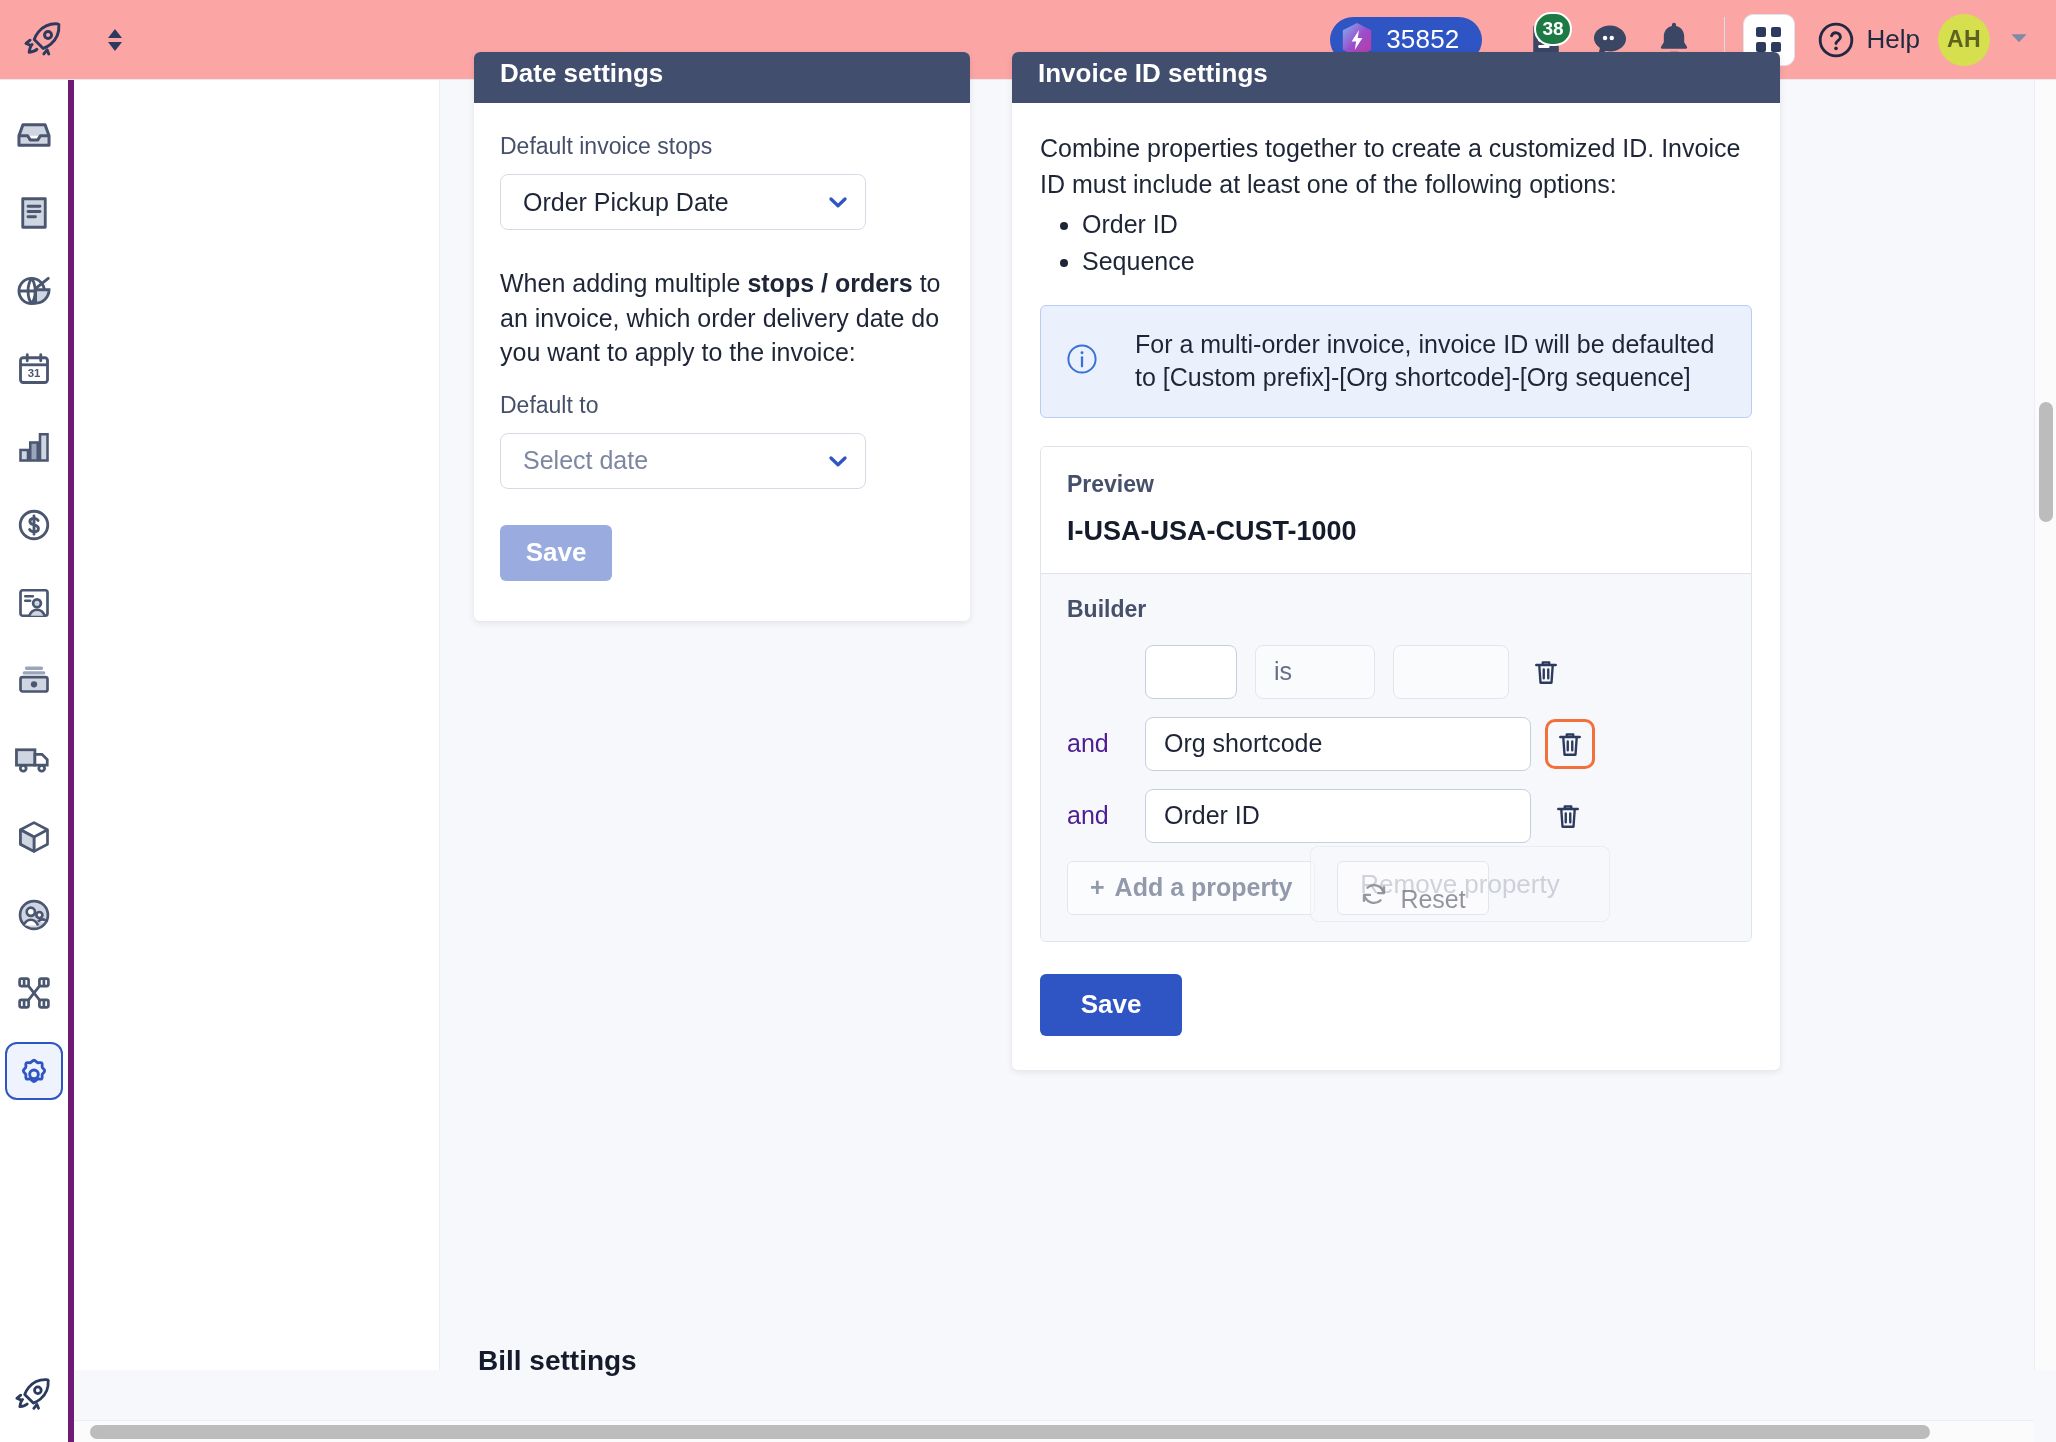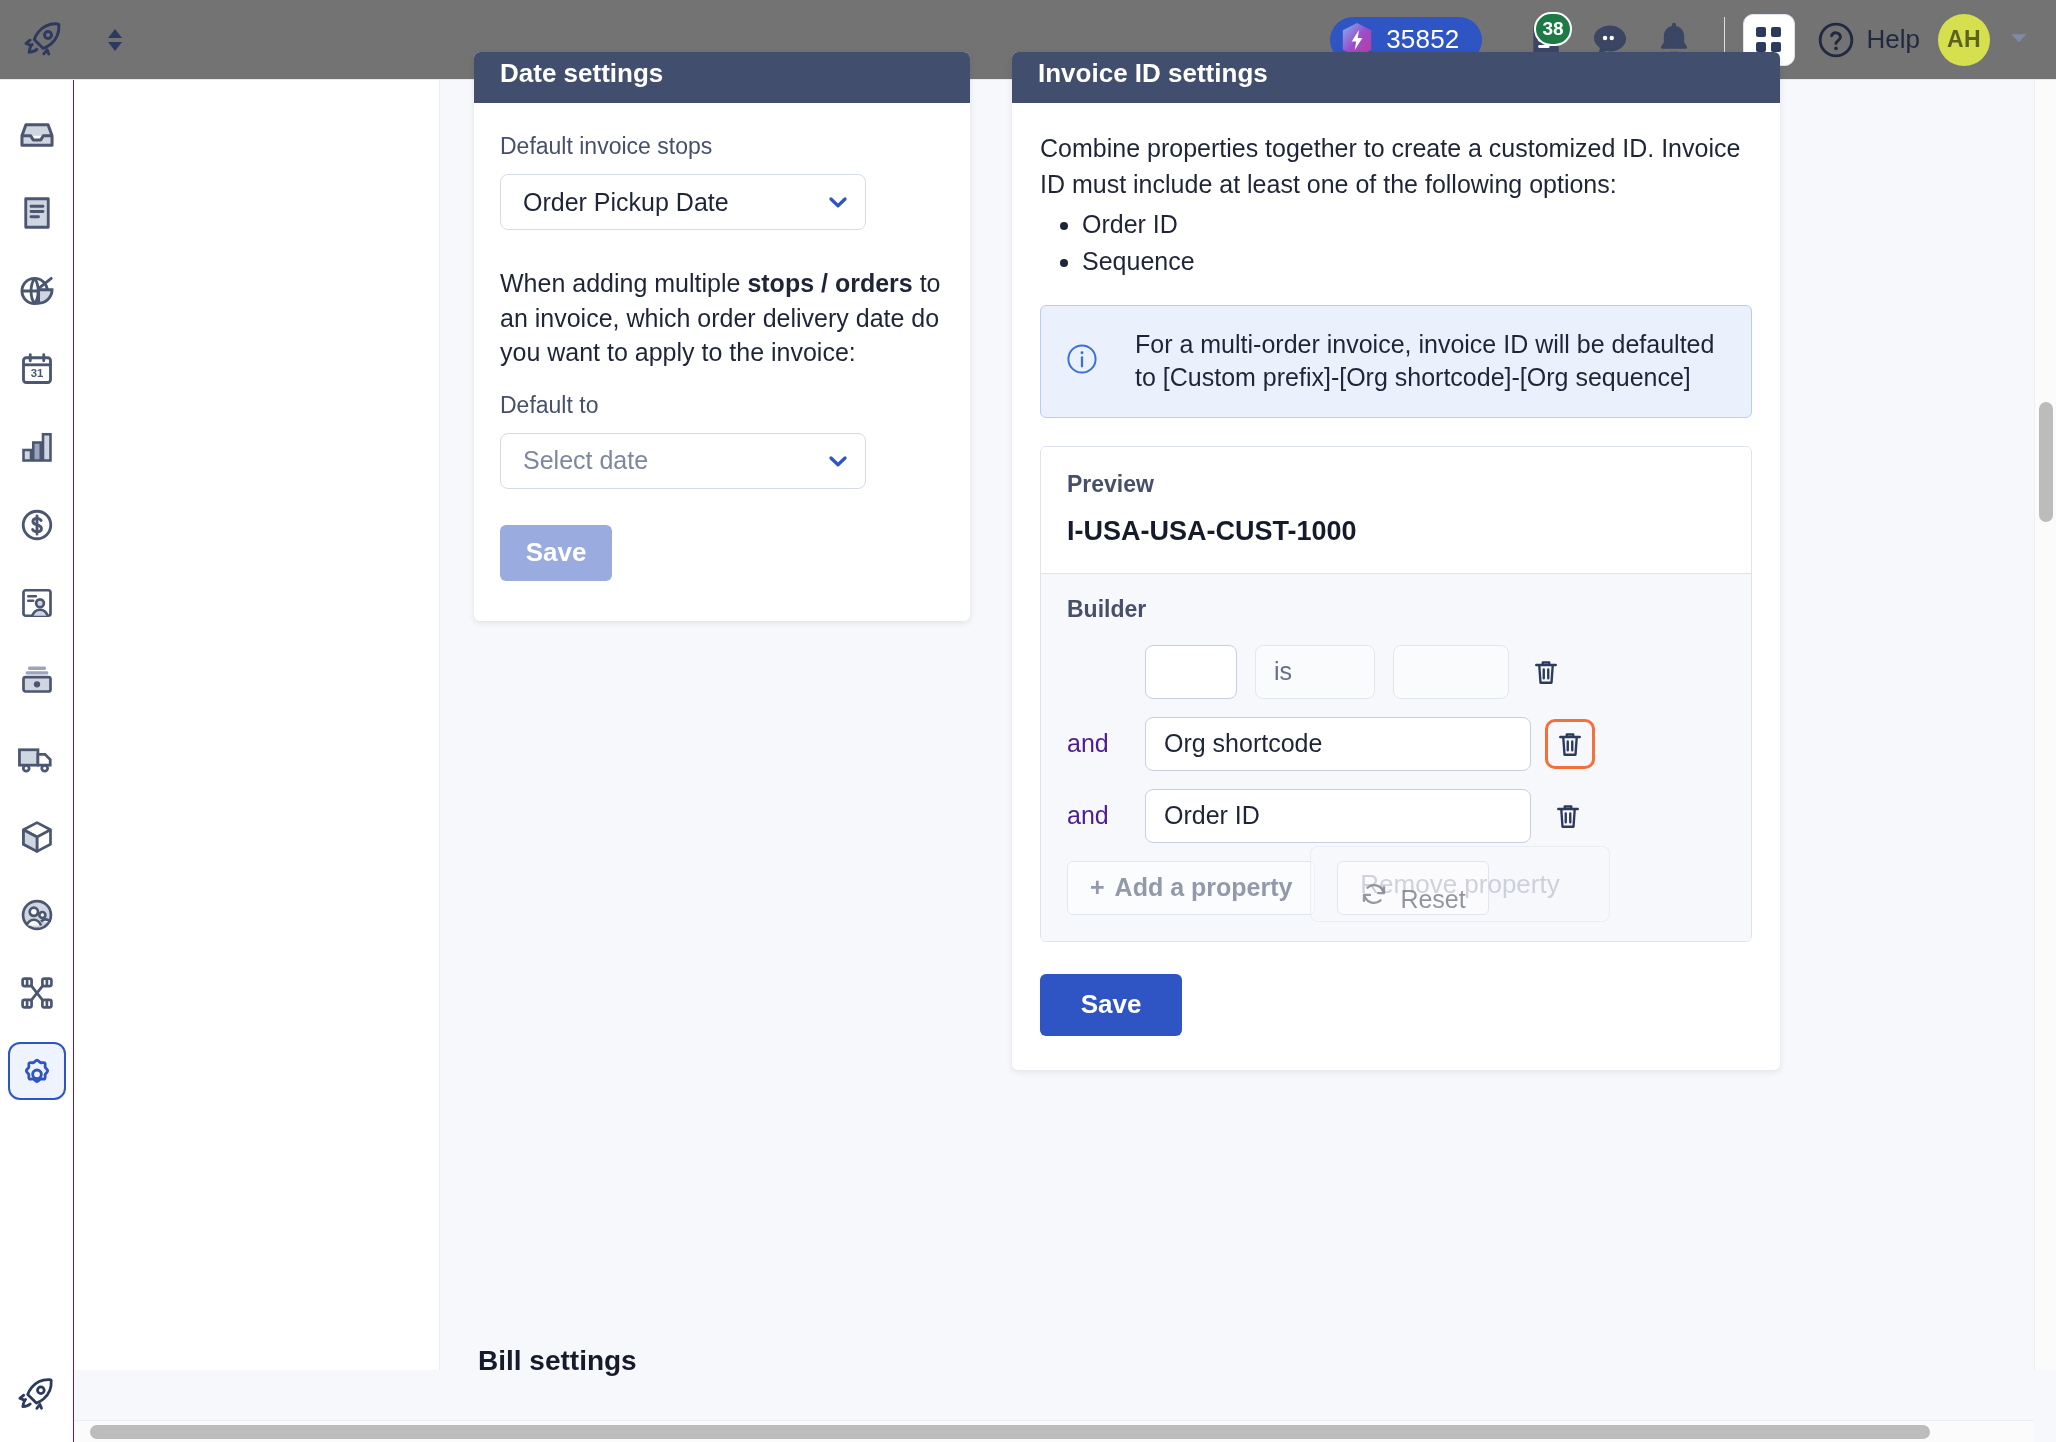--- a/index.html
+++ b/index.html
@@ -7,21 +7,21 @@
     width: 2056px; height: 1442px;
     overflow: hidden;
     background: #ffffff;
     font-family: "Liberation Sans", sans-serif;
   }
   body { position: relative; }
 
   
   #topbar {
     position: absolute; left: 0; top: 0; width: 2056px; height: 80px;
-    background: #737373;
+    background: #fca5a5;
     border-bottom: 1px solid #e6e9ef;
     display: flex; align-items: center; gap: 20px;
   }
   #brand-rocket { margin-left: 22px; display:flex; align-items:center; }
   #updown { margin-left: 22px; display:flex; flex-direction:column; align-items:center; gap:4px; }
   .tri { width:0; height:0; border-left:7px solid transparent; border-right:7px solid transparent; }
   .tri-up { border-bottom: 9px solid #2c3a5e; }
   .tri-down { border-top: 9px solid #2c3a5e; }
 
   #topbar-right {
@@ -61,21 +61,21 @@
   #avatar {
     width:52px;height:52px;border-radius:50%;background:#d6df4e;
     display:flex;align-items:center;justify-content:center;
     color:#5c6320; font-size:23px; font-weight:600; letter-spacing:.5px;
   }
   #avatar-caret { margin-left:16px; margin-right:4px; }
 
   
   #leftnav {
     position:absolute; left:0; top:80px; width:74px; height:1362px;
-    background:#ffffff; border-right:1px solid #701a75;
+    background:#ffffff; border-right:6px solid #701a75;
     display:flex; flex-direction:column; align-items:center;
   }
   .nav-item {
     width:58px; height:58px; margin-top:0;
     display:flex; align-items:center; justify-content:center;
     border-radius:12px;
   }
   .nav-spacer { height:12px; }
   .nav-item.active { background:#eef3fd; border:2px solid #2f55c4; }
   #nav-bottom-rocket { position:absolute; bottom:22px; left:50%; transform:translateX(-50%); }

